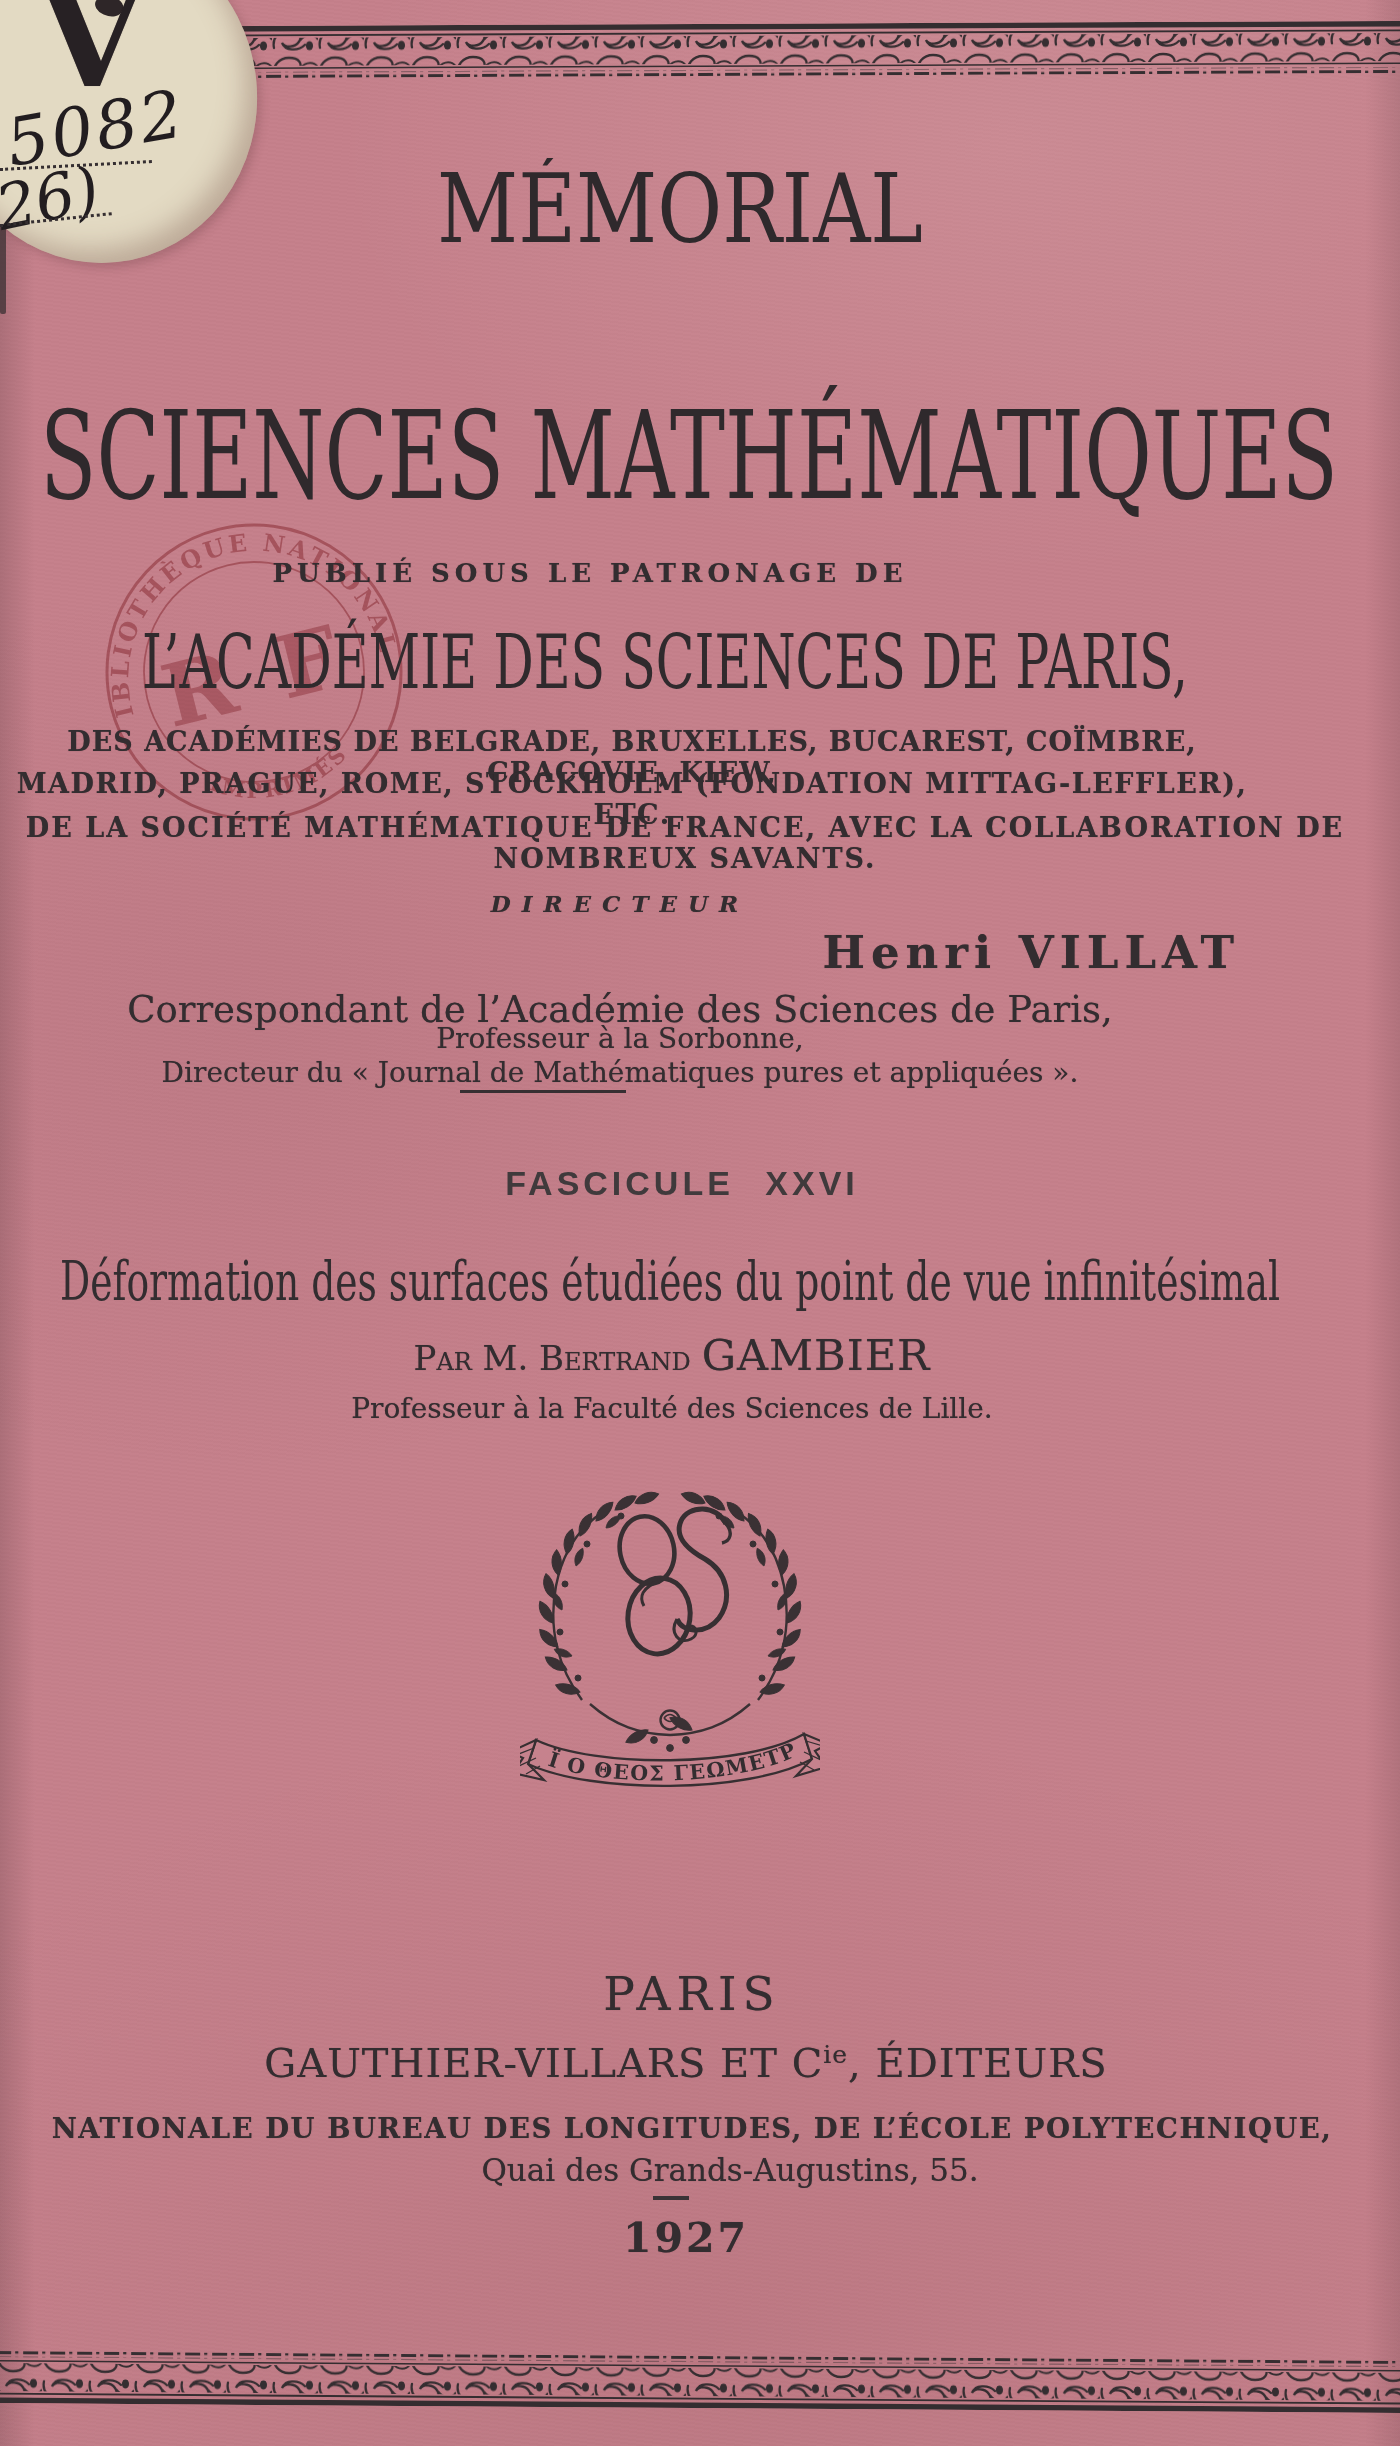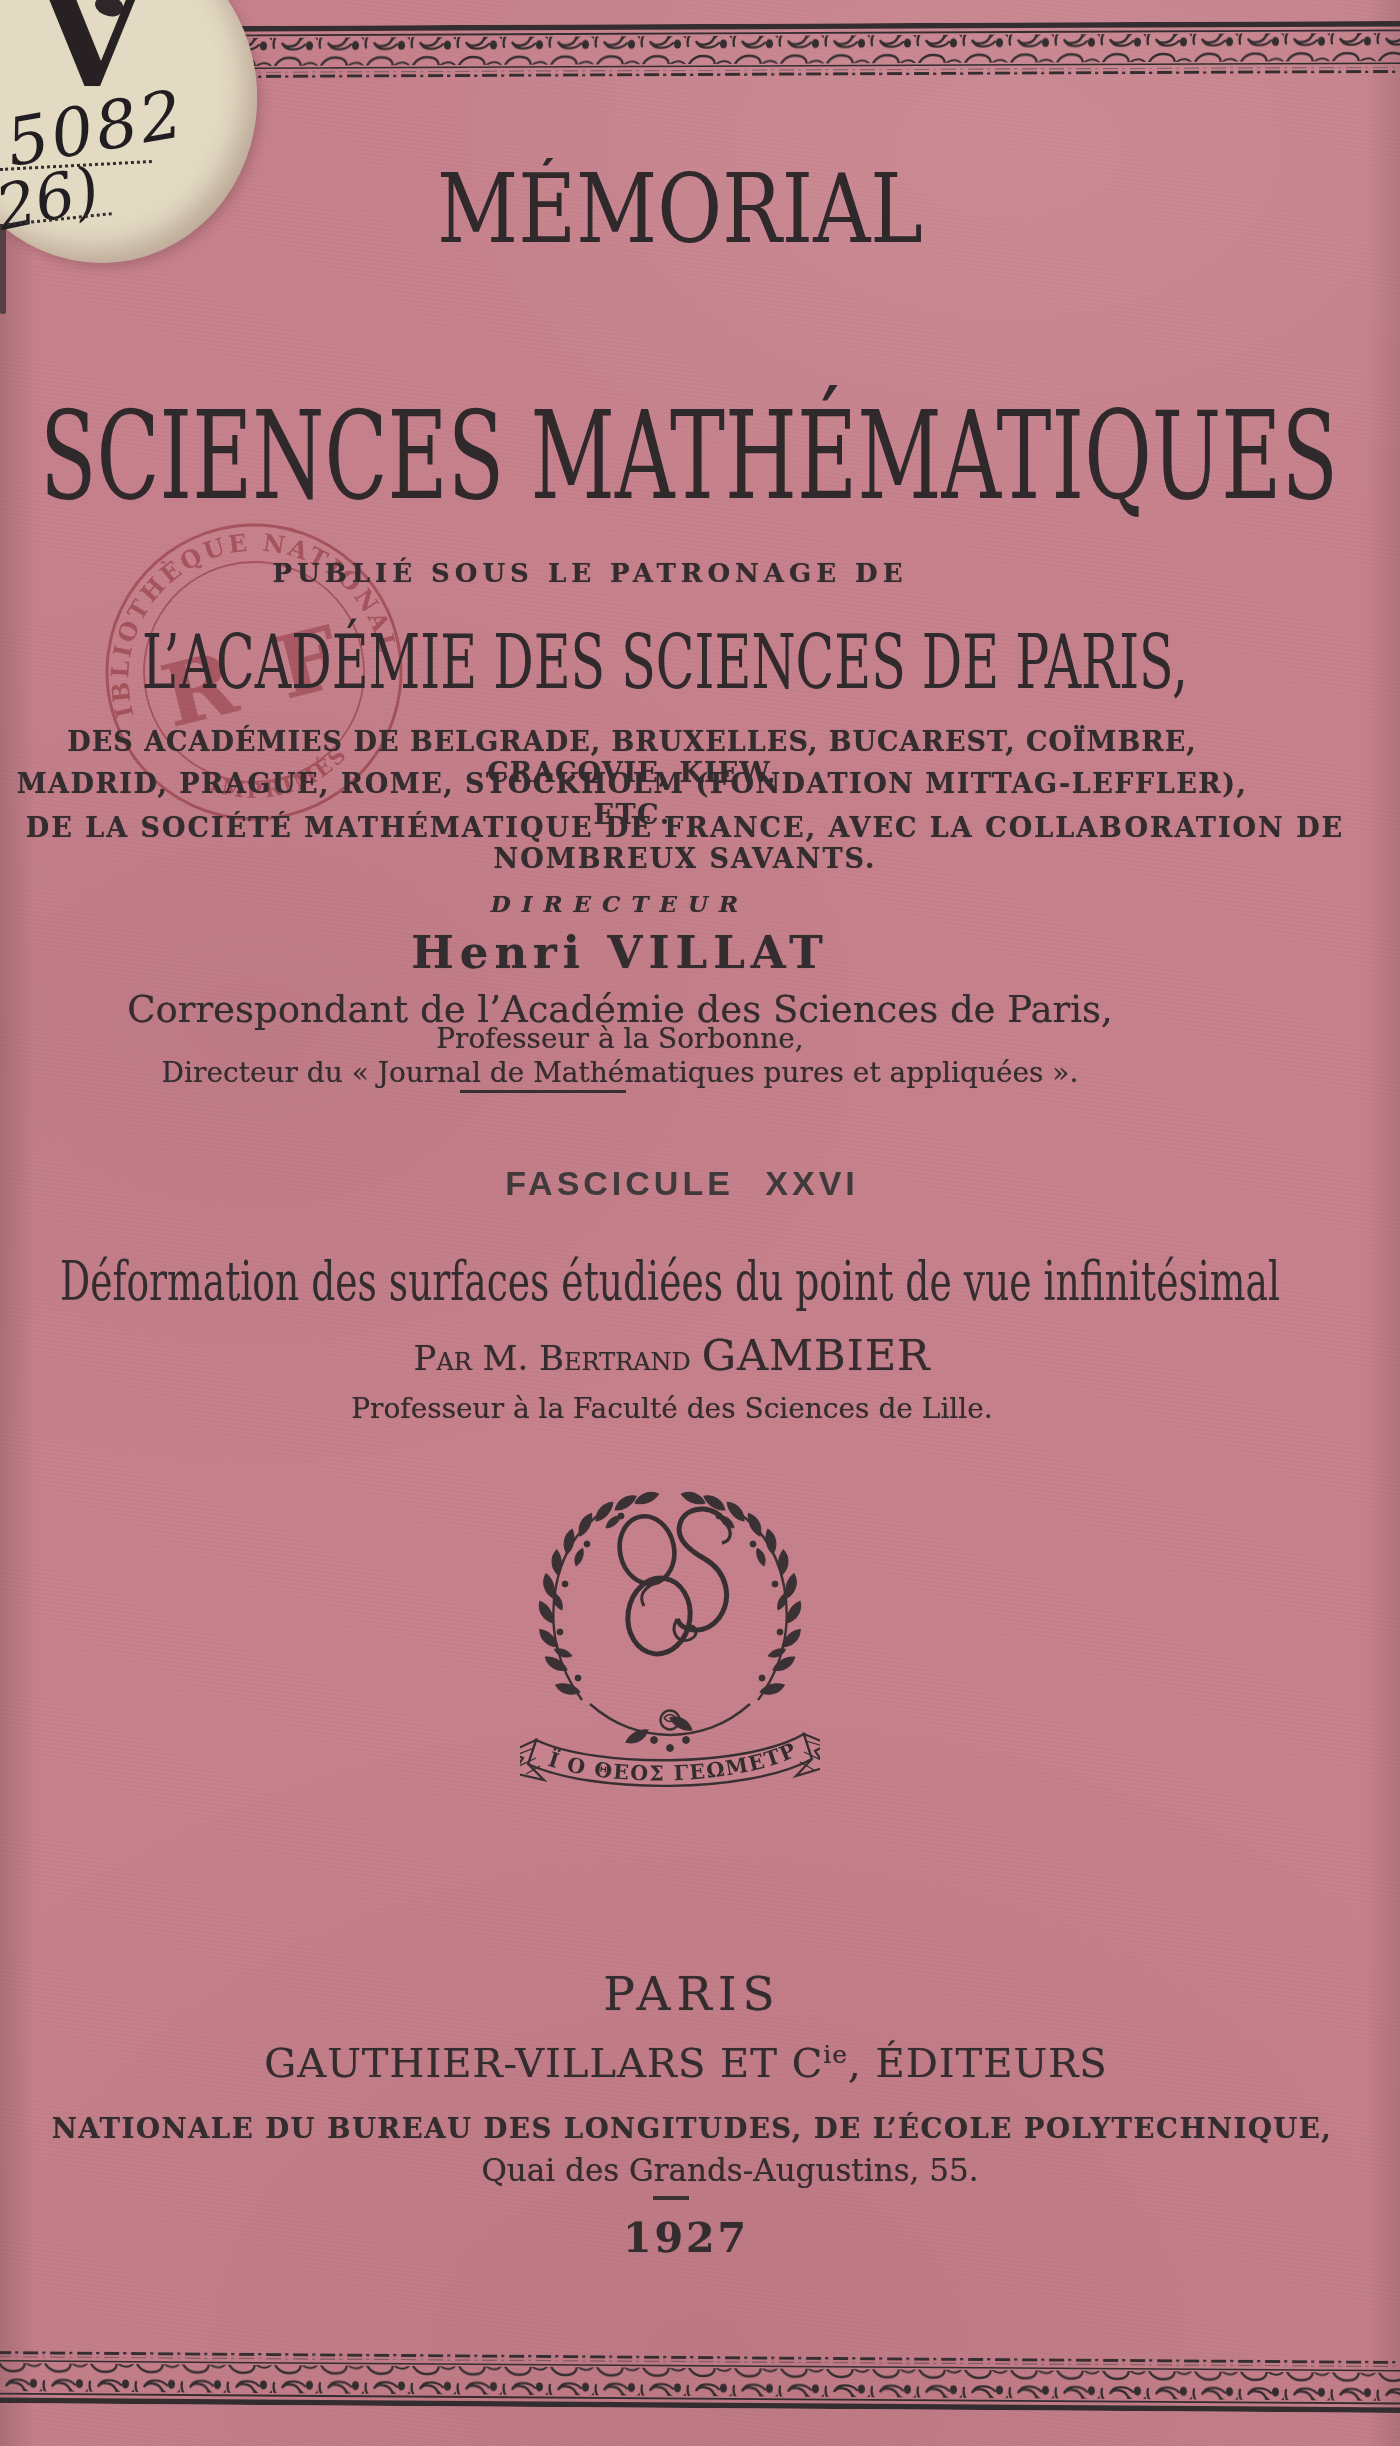--- a/index.html
+++ b/index.html
@@ -101,21 +101,21 @@
 
   <svg class="abs" style="left:140px; top:618px; width:1050px; height:90px;" viewBox="0 0 1050 90">
     <text x="525" y="70" text-anchor="middle" font-family="DejaVu Serif, Liberation Serif, serif" font-size="74" fill="#302a2d" textLength="1046" lengthAdjust="spacingAndGlyphs">L’ACADÉMIE DES SCIENCES DE PARIS,</text>
   </svg>
 
   <div class="abs ctr ink" style="left:0; top:726px; width:1264px; font-size:27px; font-weight:bold; letter-spacing:1px;">DES ACADÉMIES DE BELGRADE, BRUXELLES, BUCAREST, COÏMBRE, CRACOVIE, KIEW,</div>
   <div class="abs ctr ink" style="left:0; top:768px; width:1264px; font-size:27px; font-weight:bold; letter-spacing:1.5px;">MADRID, PRAGUE, ROME, STOCKHOLM (FONDATION MITTAG-LEFFLER), ETC.</div>
   <div class="abs ctr ink" style="left:0; top:812px; width:1370px; font-size:27px; font-weight:bold; letter-spacing:2px;">DE LA SOCIÉTÉ MATHÉMATIQUE DE FRANCE, AVEC LA COLLABORATION DE NOMBREUX SAVANTS.</div>
 
   <div class="abs ctr ink" style="left:0; top:890px; width:1240px; font-size:23px; font-weight:bold; font-style:italic; letter-spacing:11px;">DIRECTEUR</div>
-  <div class="abs ctr ink" style="left:0; top:926px; width:1240px; font-size:45px; font-weight:bold; letter-spacing:6px;">Henri VILLAT</div>
+  <div class="abs ctr ink" style="left:0; top:926px; width:1240px; font-size:45px; font-weight:bold; letter-spacing:6px;text-align:right;">Henri VILLAT</div>
   <div class="abs ctr ink" style="left:0; top:988px; width:1240px; font-size:37px;">Correspondant de l’Académie des Sciences de Paris,</div>
   <div class="abs ctr ink" style="left:0; top:1022px; width:1240px; font-size:28px;">Professeur à la Sorbonne,</div>
   <div class="abs ctr ink" style="left:0; top:1056px; width:1240px; font-size:28px;">Directeur du « Journal de Mathématiques pures et appliquées ».</div>
 
   <div class="abs" style="left:460px; top:1090px; width:166px; height:3px; background:#372f32;"></div>
 
   <div class="abs ctr" style="left:0; top:1164px; width:1352px; font-family:'Liberation Sans','DejaVu Sans',sans-serif;
               font-size:34px; font-weight:700; letter-spacing:4px; word-spacing:18px; color:#403a3c;padding-left:6px;">FASCICULE XXVI</div>
 
   <svg class="abs" style="left:58px; top:1240px; width:1224px; height:78px;" viewBox="0 0 1224 78">

